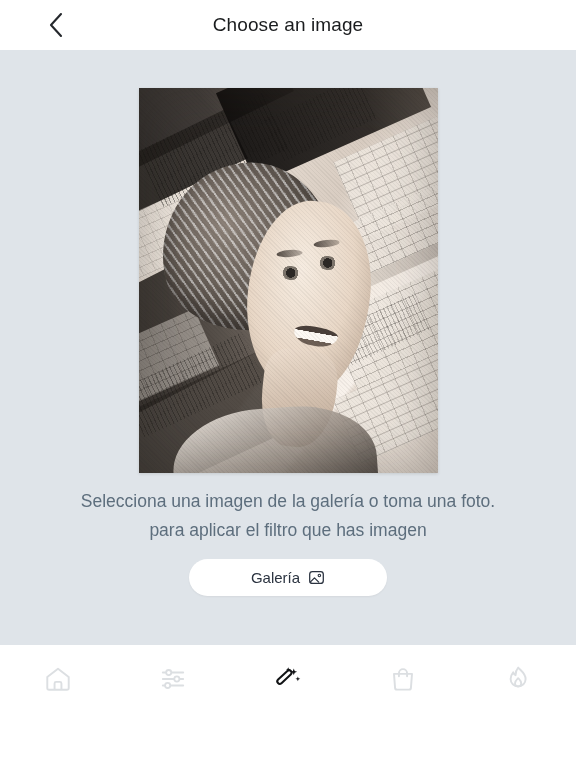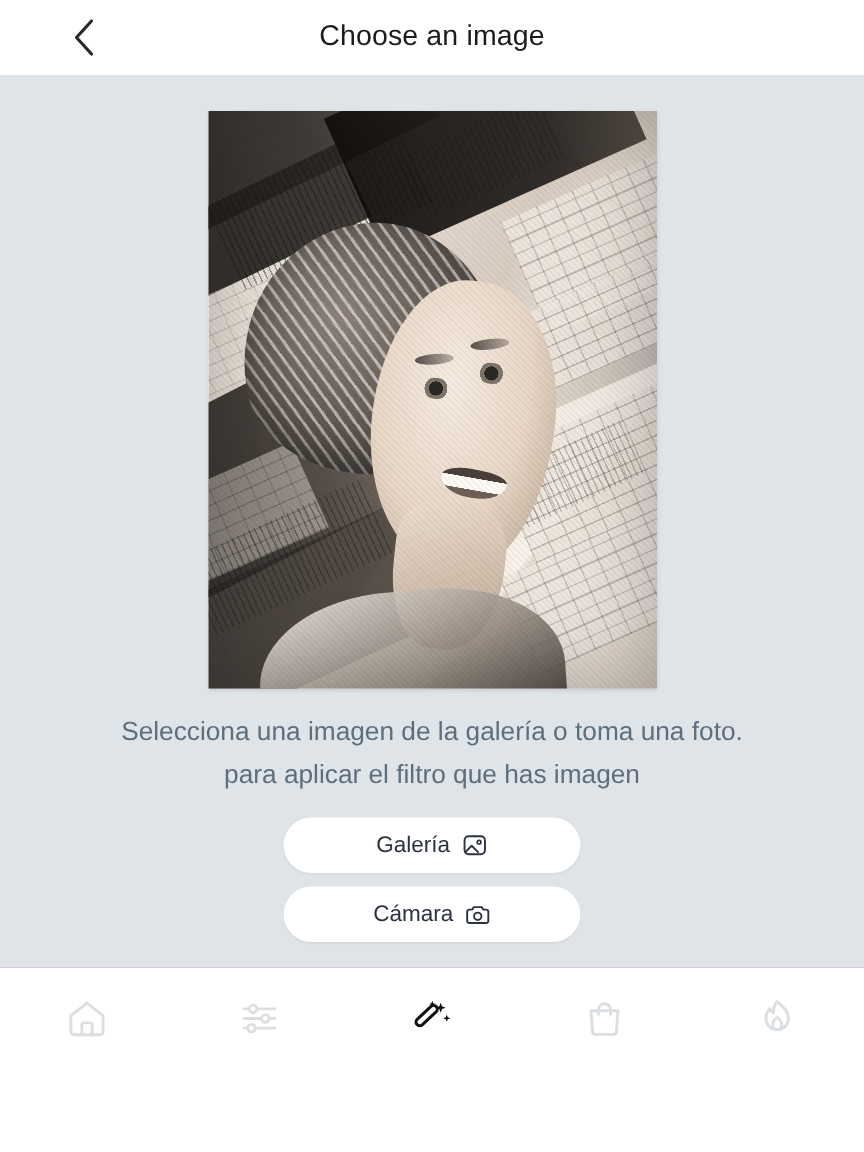--- a/index.html
+++ b/index.html
@@ -6,21 +6,21 @@
   html, body {
     width:576px; height:768px;
     font-family:"Liberation Sans", sans-serif;
     background:#ffffff;
     overflow:hidden;
   }
   .screen {
     position:relative;
     width:576px; height:768px;
     display:flex; flex-direction:column;
-    background:#a21caf;
+    background:#a3a3a3;
   }
 
   
   .header {
     position:relative;
     height:50px;
     flex:0 0 50px;
     background:#ffffff;
     display:flex; align-items:center;
   }
@@ -37,21 +37,21 @@
     font-size:19px; font-weight:500;
     color:#1a1c1e; letter-spacing:.1px;
   }
 
   
   .body {
     flex:1 1 auto;
     background:#dfe4e9;
     display:flex; flex-direction:column;
     align-items:center;
-    padding-top:24px;
+    padding-top:38px;
   }
 
   
   .preview-wrap {
     width:299px; height:385px;
     position:relative;
     overflow:hidden;
     background:#e9e2da;
     box-shadow:0 1px 3px rgba(0,0,0,.12);
   }
@@ -265,29 +265,20 @@
         <span>Galería</span>
         <span>
           <svg width="17" height="17" viewBox="0 0 20 20" fill="none">
             <rect x="2" y="3" width="16" height="14" rx="3.2" stroke="#2b3340" stroke-width="1.5"></rect>
             <circle cx="13.4" cy="7.6" r="1.45" stroke="#2b3340" stroke-width="1.3"></circle>
             <path d="M2.6 15.4 L7.6 10.4 L12.6 15.4" stroke="#2b3340" stroke-width="1.5" stroke-linecap="round" stroke-linejoin="round"></path>
           </svg>
         </span>
       </button>
 
-      <button class="pill">
-        <span>Cámara</span>
-        <span>
-          <svg width="17" height="17" viewBox="0 0 20 20" fill="none">
-            <path d="M3.3 6.4h2.3l1.3-2h6.2l1.3 2h2.3a1.6 1.6 0 0 1 1.6 1.6v7.2a1.6 1.6 0 0 1-1.6 1.6H3.3a1.6 1.6 0 0 1-1.6-1.6V8a1.6 1.6 0 0 1 1.6-1.6z" stroke="#2b3340" stroke-width="1.5" stroke-linejoin="round"></path>
-            <circle cx="10" cy="11.6" r="2.9" stroke="#2b3340" stroke-width="1.5"></circle>
-          </svg>
-        </span>
-      </button>
 
     </div>
   </div>
 
   <div class="navbar">
 
     <div class="nav-item">
       <span>
         <svg width="30" height="30" viewBox="0 0 28 28" fill="none">
           <path d="M4 12.2 L14 4.4 L24 12.2 V22.4a1.7 1.7 0 0 1-1.7 1.7H5.7A1.7 1.7 0 0 1 4 22.4z" stroke="#dcdfe2" stroke-width="1.8" stroke-linejoin="round"></path>

